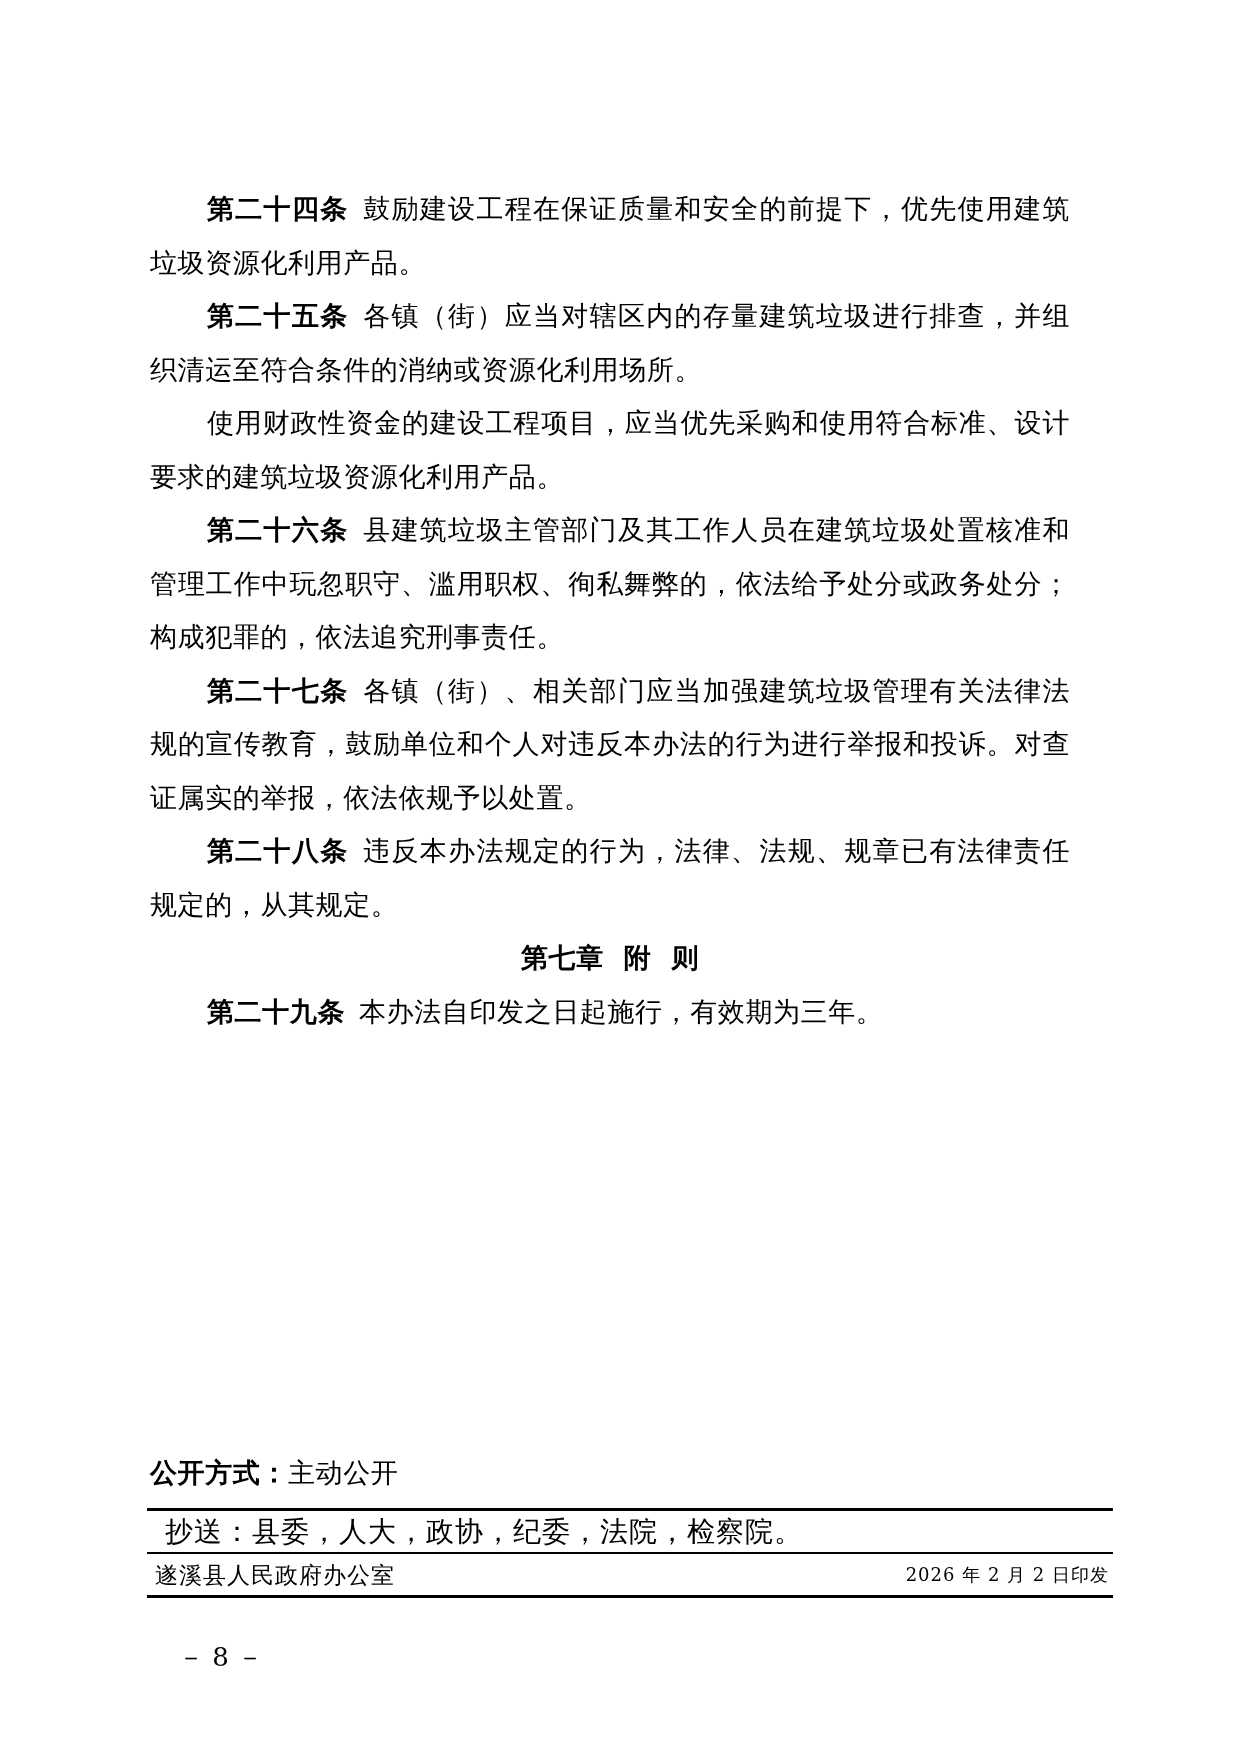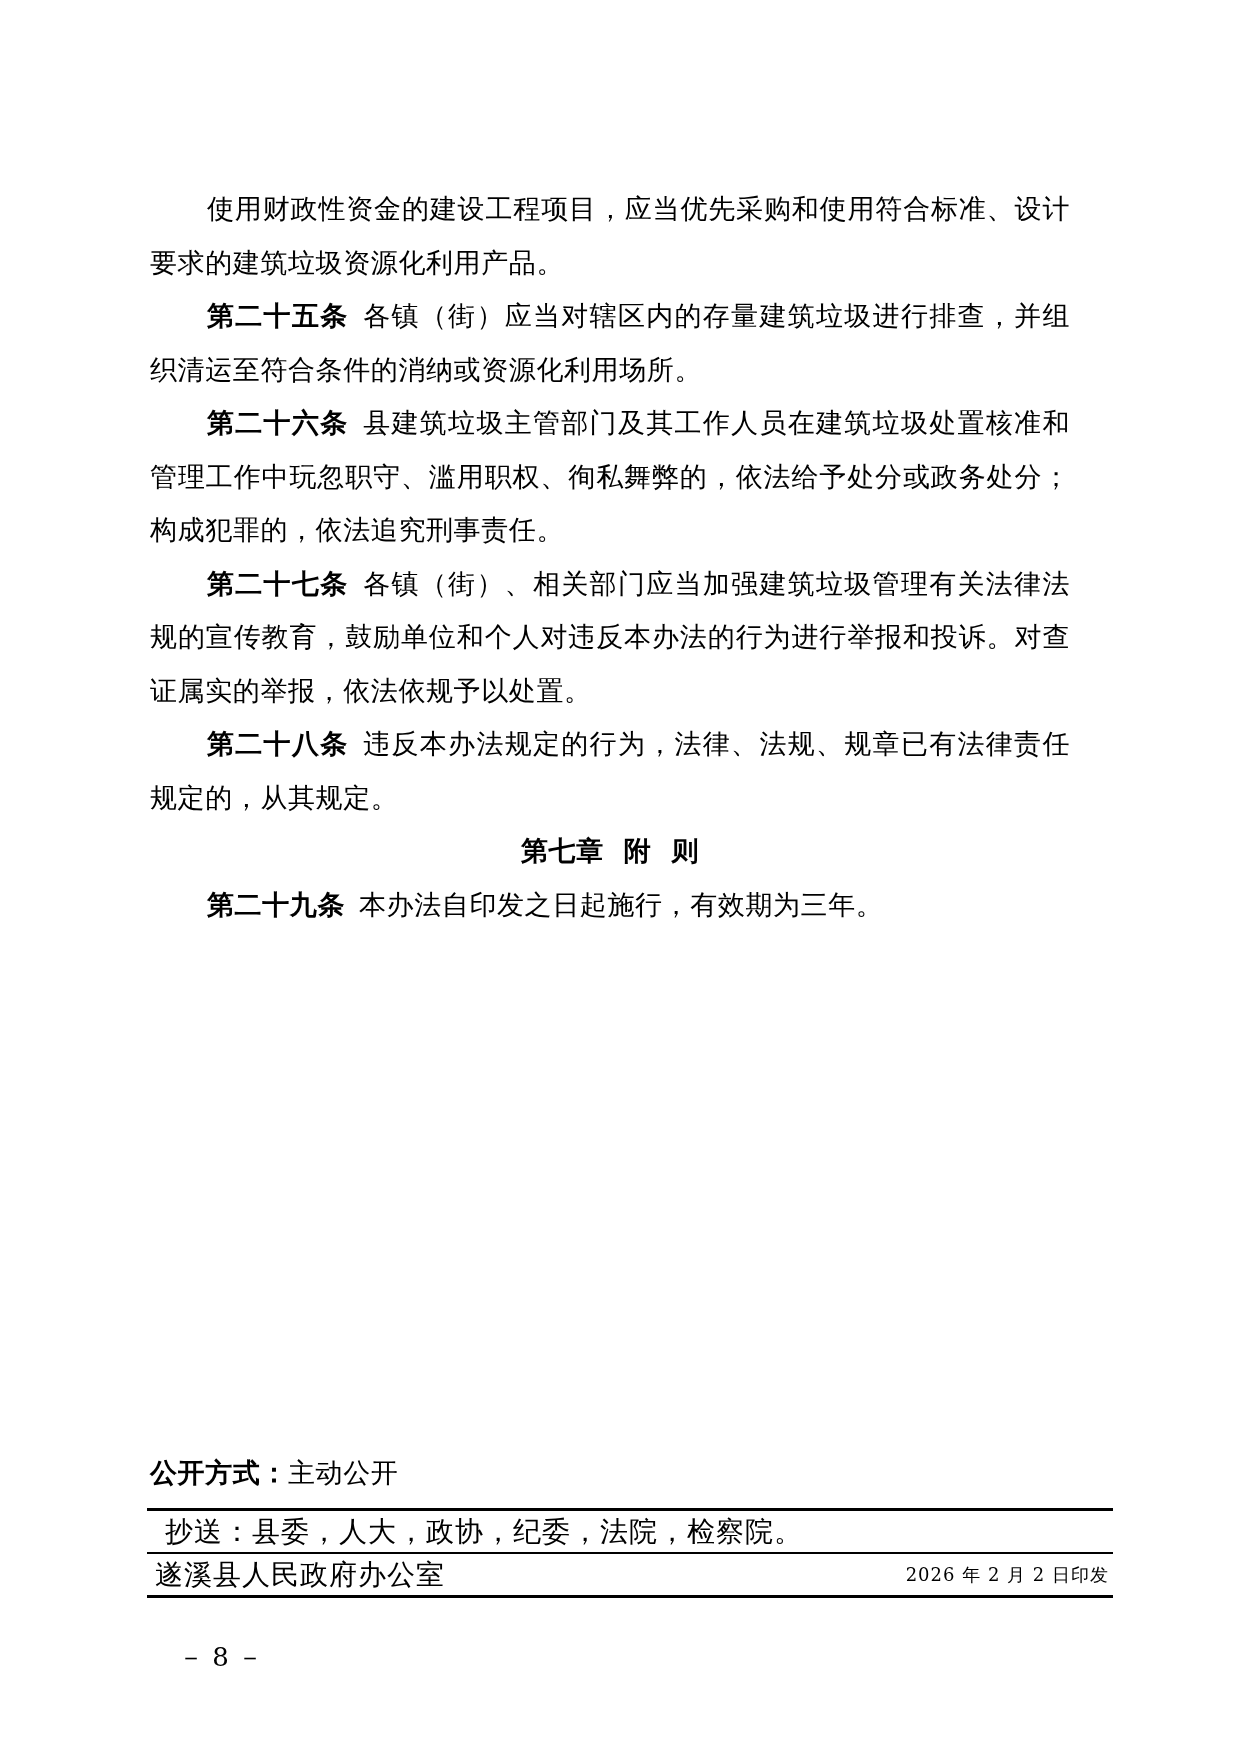--- a/index.html
+++ b/index.html
@@ -24,39 +24,40 @@
   .rule { position: absolute; left: 147px; width: 966px; background: #000; }
   .r1 { top: 1508px; height: 3px; }
   .r2 { top: 1552px; height: 2px; }
   .r3 { top: 1595px; height: 3px; }
   .cc {
     position: absolute; left: 165px; top: 1513px; height: 38px; line-height: 38px;
     font-family: "DejaVu Serif", "Liberation Serif", serif; font-size: 28px; letter-spacing: 1px;
   }
   .issuer {
     position: absolute; left: 155px; top: 1556px; height: 38px; line-height: 38px;
-    font-family: "DejaVu Serif", "Liberation Serif", serif; font-size: 28px; letter-spacing: 1px; text-align: right;
+    font-family: "DejaVu Serif", "Liberation Serif", serif; font-size: 23px; letter-spacing: 1px; text-align: right;
   }
   .issue-date {
     position: absolute; right: 125px; top: 1556px; height: 38px; line-height: 38px;
     font-family: "DejaVu Serif", "Liberation Serif", serif; font-size: 18px; letter-spacing: 1px;
   }
   .pageno {
     position: absolute; left: 178px; top: 1640px;
     font-family: "DejaVu Serif", "Liberation Serif", serif; font-size: 26px;
   }
 </style>
 </head>
 <body>
 
 <div class="page">
 
   <div class="body-text">
+    <p class="para"><span class="art-num">第二十四条</span><span class="gap"></span><span>鼓励建设工程在保证质量和安全的前提下，优先使用建筑垃圾资源化利用产品。</span></p>
+    <p class="para"><span class="art-num">第二十五条</span><span class="gap"></span><span>各镇（街）应当对辖区内的存量建筑垃圾进行排查，并组织清运至符合条件的消纳或资源化利用场所。</span></p>
     <p class="para"><span>使用财政性资金的建设工程项目，应当优先采购和使用符合标准、设计要求的建筑垃圾资源化利用产品。</span></p>
-    <p class="para"><span class="art-num">第二十五条</span><span class="gap"></span><span>各镇（街）应当对辖区内的存量建筑垃圾进行排查，并组织清运至符合条件的消纳或资源化利用场所。</span></p>
     <p class="para"><span class="art-num">第二十六条</span><span class="gap"></span><span>县建筑垃圾主管部门及其工作人员在建筑垃圾处置核准和管理工作中玩忽职守、滥用职权、徇私舞弊的，依法给予处分或政务处分；构成犯罪的，依法追究刑事责任。</span></p>
     <p class="para"><span class="art-num">第二十七条</span><span class="gap"></span><span>各镇（街）、相关部门应当加强建筑垃圾管理有关法律法规的宣传教育，鼓励单位和个人对违反本办法的行为进行举报和投诉。对查证属实的举报，依法依规予以处置。</span></p>
     <p class="para"><span class="art-num">第二十八条</span><span class="gap"></span><span>违反本办法规定的行为，法律、法规、规章已有法律责任规定的，从其规定。</span></p>
     <p class="chapter" style="white-space:pre;text-align:center;">第七章  附  则</p>
     <p class="para"><span class="art-num">第二十九条</span><span class="gap"></span><span>本办法自印发之日起施行，有效期为三年。</span></p>
   </div>
 
   <div class="public">
     <span class="lbl">公开方式：</span><span>主动公开</span>
   </div>

